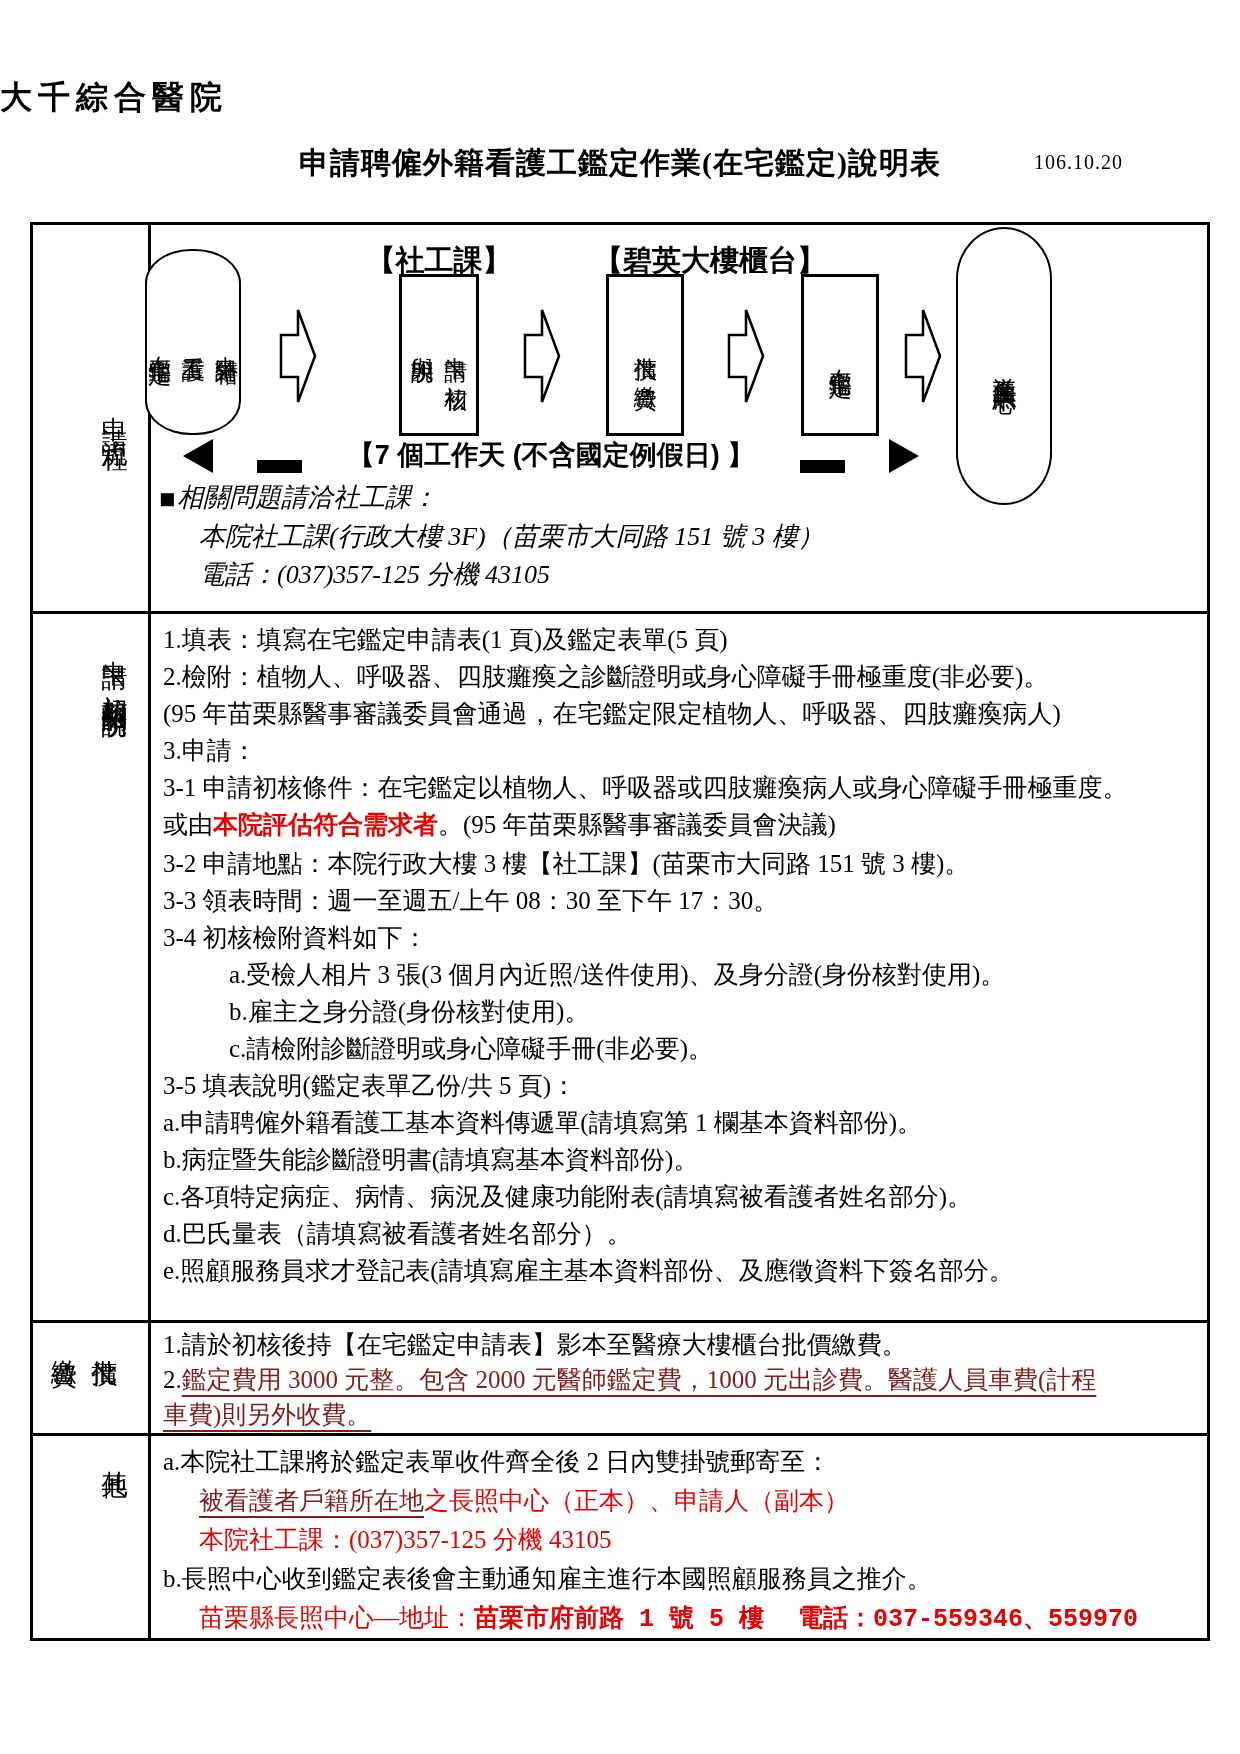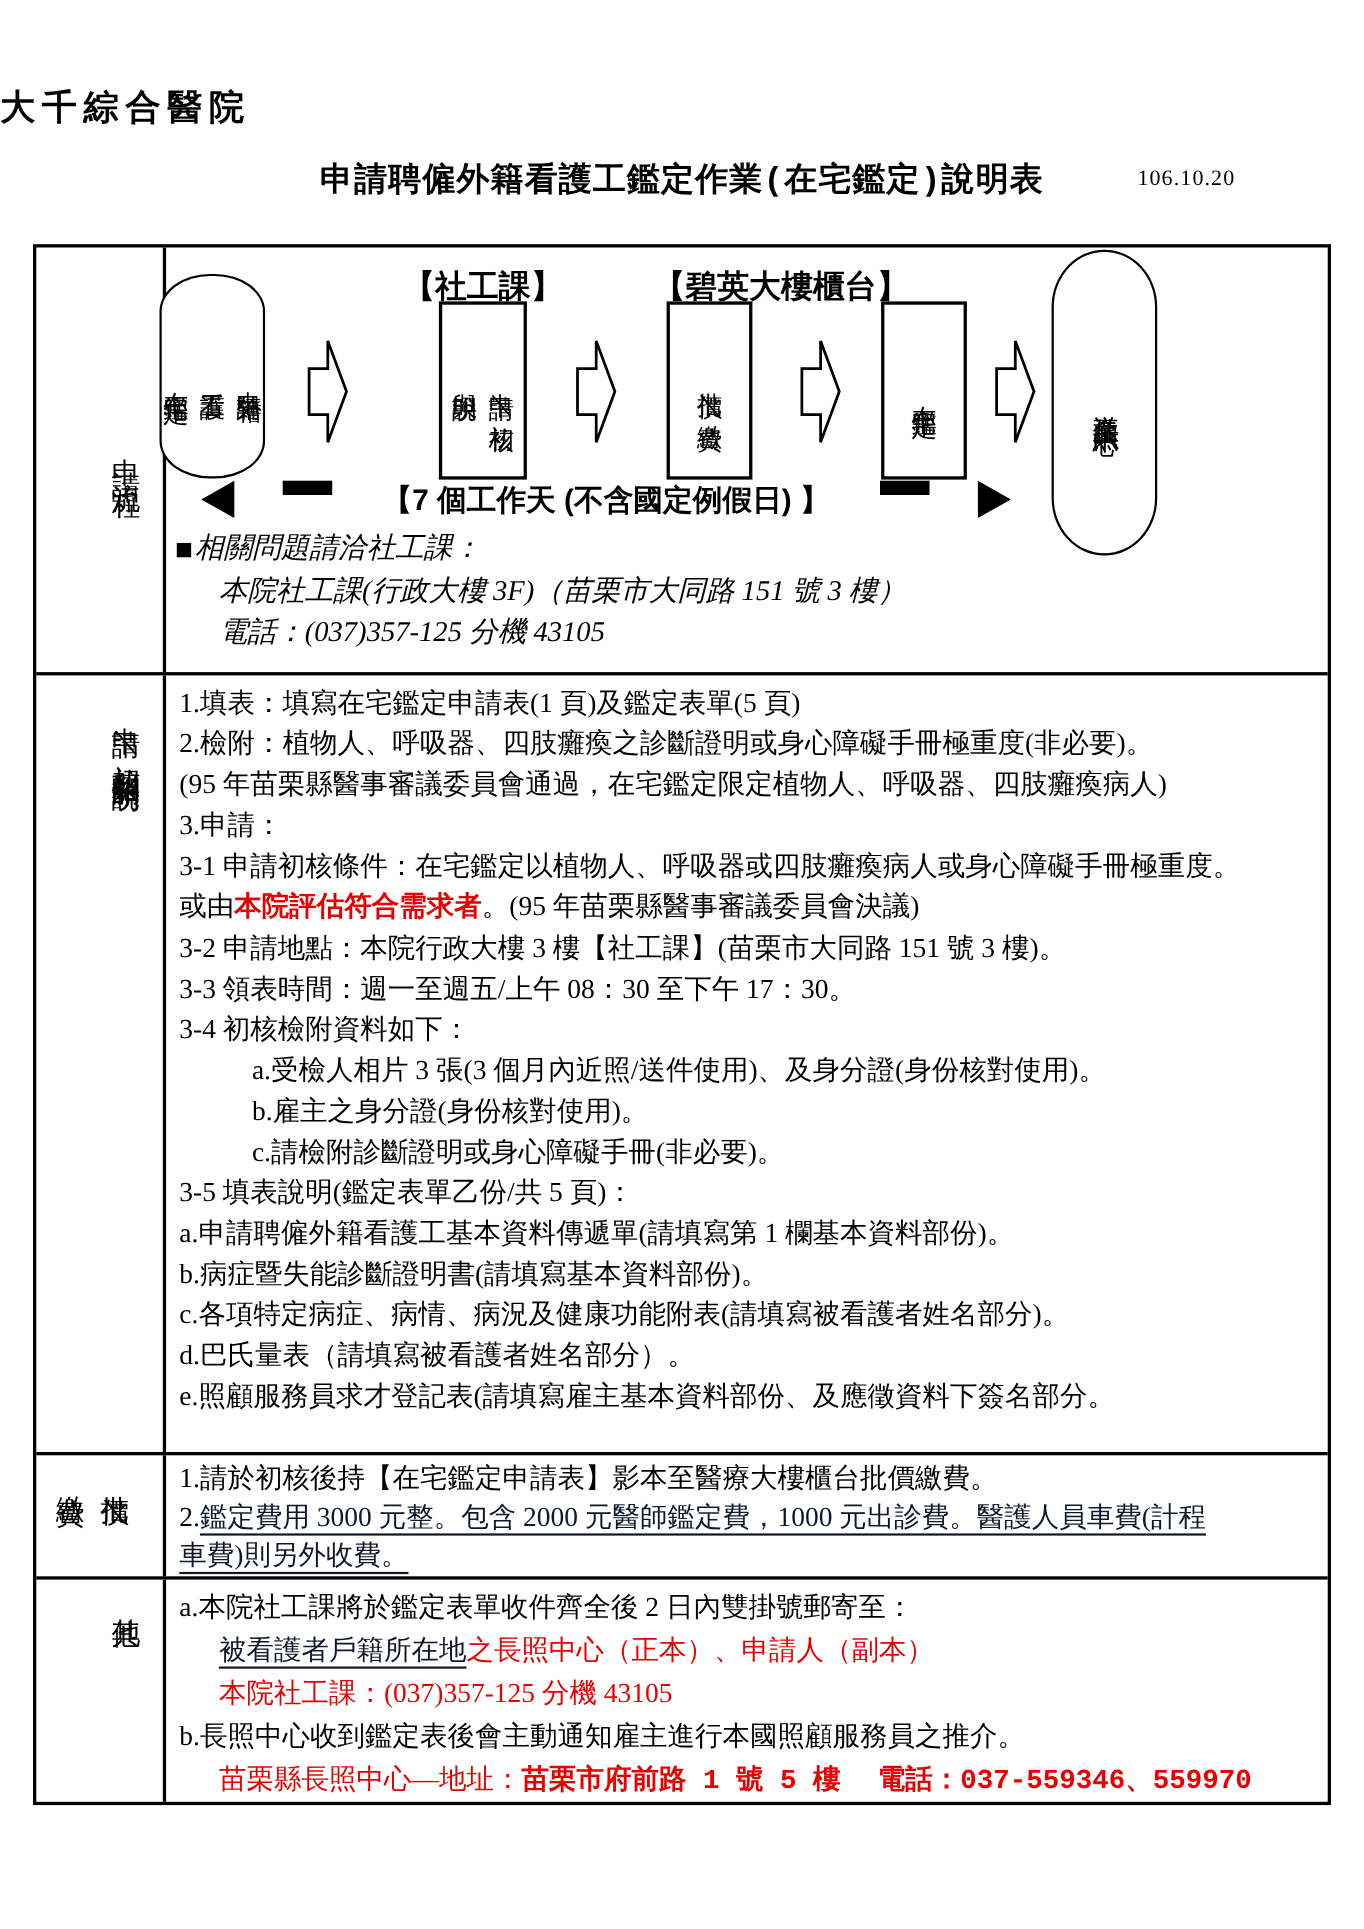--- a/index.html
+++ b/index.html
@@ -3,21 +3,21 @@
 <meta charset="utf-8">
 <style>
   html,body{margin:0;padding:0;background:#ffffff;}
   body{width:1240px;height:1754px;font-family:"Liberation Serif","DejaVu Serif",serif;color:#000;position:relative;overflow:hidden;}
   .page{position:relative;width:1240px;height:1754px;}
 
   
   .doc-title{position:absolute;top:76px;left:0;width:1067px;text-align:left;
     font-size:32px;font-weight:bold;letter-spacing:6px;}
   .doc-subtitle-row{position:absolute;top:143px;left:0;width:1240px;}
-  .doc-subtitle{text-align:center;font-size:30px;font-weight:bold;letter-spacing:1px;font-family:Liberation Mono, monospace;}
+  .doc-subtitle{text-align:center;font-size:30px;font-weight:bold;letter-spacing:1px;}
   .doc-date{position:absolute;right:117px;top:8px;font-size:20px;font-weight:normal;letter-spacing:1px;}
 
   
   .doc-table{position:absolute;left:30px;top:222px;width:1180px;border:3px solid #000;box-sizing:border-box;}
   .trow{display:flex;border-top:3px solid #000;}
   .trow.first{border-top:none;}
   .label-cell{width:118px;flex:0 0 118px;border-right:3px solid #000;box-sizing:border-box;
     display:flex;justify-content:flex-end;padding-right:14px;box-sizing:border-box;}
   .content-cell{flex:1;position:relative;box-sizing:border-box;}
   .vlabel{writing-mode:vertical-rl;text-orientation:upright;white-space:pre-line;
@@ -45,37 +45,37 @@
   .box3{left:650px;width:78px;}
   .step-head{position:absolute;top:16px;font-size:29px;font-weight:bold;text-align:center;white-space:nowrap;}
   .head1{left:158px;width:260px;}
   .head2{left:429px;width:260px;}
   .flow-arrow{position:absolute;top:82px;width:38px;height:98px;}
   .fa1{left:128px;}
   .fa2{left:372px;}
   .fa3{left:576px;}
   .fa4{left:753px;}
 
-  .duration{position:absolute;left:32px;top:212px;width:736px;height:36px;display:flex;align-items:flex-start;gap:44px;}
+  .duration{position:absolute;left:32px;top:212px;width:736px;height:36px;display:flex;align-items:flex-end;gap:44px;}
   .tri-l{width:0;height:0;border-top:17px solid transparent;border-bottom:17px solid transparent;border-right:30px solid #000;flex:0 0 auto;}
   .tri-r{width:0;height:0;border-top:17px solid transparent;border-bottom:17px solid transparent;border-left:30px solid #000;flex:0 0 auto;}
   .dbar{height:13px;background:#000;flex:1;}
   .duration-text{font-family:"Liberation Sans","DejaVu Sans",sans-serif;font-weight:bold;
     font-size:27px;white-space:nowrap;padding:0 2px;letter-spacing:0px;}
 
   .contact{position:absolute;left:8px;top:254px;font-size:26px;line-height:38px;font-style:italic;}
   .contact .ind{padding-left:40px;}
   .sq{font-size:27px;vertical-align:-2px;padding-right:2px;}
 
   
   .lines{padding:7px 0 0 12px;font-size:25px;line-height:37px;}
   .line{white-space:nowrap;}
   .ind66{padding-left:66px;}
   .red{color:#e60000;}
-  .red-u{color:#0f172a;text-decoration:underline;text-decoration-thickness:2px;text-underline-offset:7px;}
+  .red-u{color:#7f1d1d;text-decoration:underline;text-decoration-thickness:2px;text-underline-offset:7px;}
   .bold-sans{font-family:Liberation Mono, monospace;font-weight:bold;text-align:right;}
   .r3 .lines{padding-top:4px;line-height:35px;}
   .r4 .lines{padding-top:6px;line-height:39px;}
   .r4 .ind36{padding-left:36px;}
   .gap{display:inline-block;width:34px;}
 </style>
 </head>
 <body>
 
 <div class="page">

